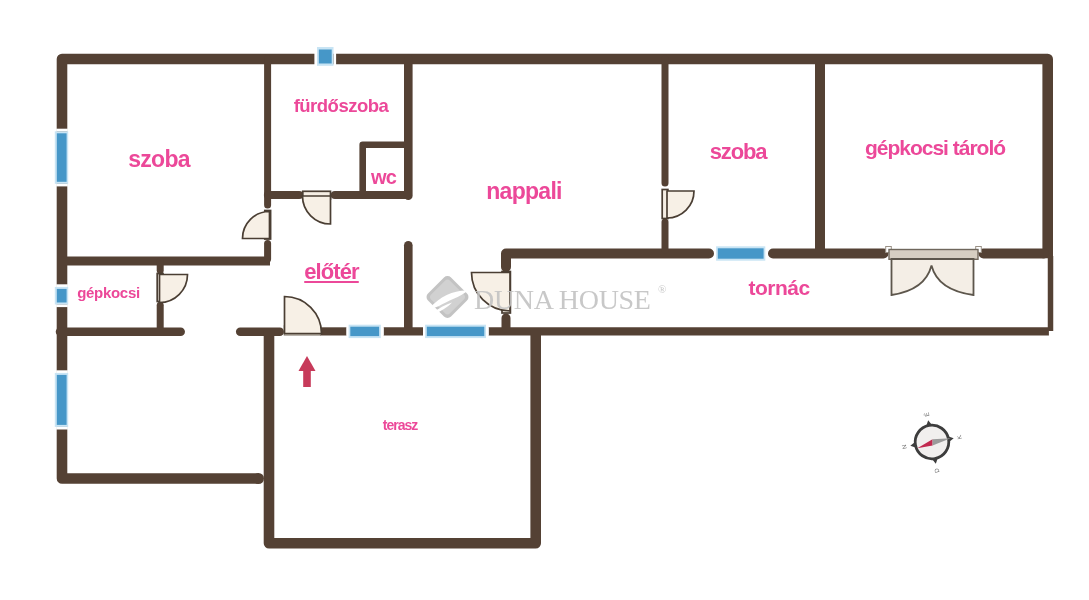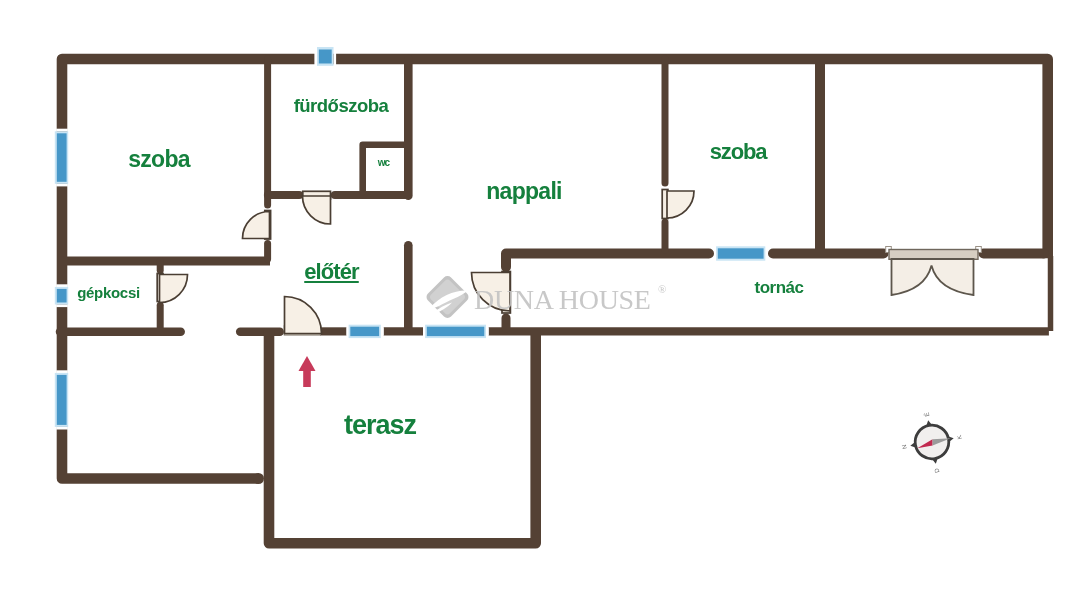--- a/index.html
+++ b/index.html
@@ -1,19 +1,19 @@
 <!DOCTYPE html>
 <html><head>
 <meta charset="utf-8">
 <style>
 html,body{margin:0;padding:0;background:#fff;}
 #stage{position:relative;width:1089px;height:600px;background:#fff;overflow:hidden;
 font-family:"Liberation Sans",sans-serif;}
 svg{position:absolute;left:0;top:0;}
-.lbl{position:absolute;color:#15803d;font-weight:bold;white-space:nowrap;
+.lbl{position:absolute;color:#ec4899;font-weight:bold;white-space:nowrap;
 font-family:"Liberation Sans",sans-serif;transform:translate(-50%,-50%);}
 </style>
 </head>
 <body>
 <div id="stage">
 <svg width="1089" height="600" viewBox="0 0 1089 600">
 <g stroke="#544134" fill="none" stroke-linejoin="round">
 
   <path d="M258.5,478.5 H62 V59 H1047.7 V258.3" stroke-width="10.6"></path>
   <circle cx="258.5" cy="478.5" r="5.5" fill="#544134" stroke="none"></circle>
@@ -154,20 +154,21 @@
   </g>
   <path d="M429.5,308.5 C440,295.5 456,289.5 468,290.5 C460.5,297 447,301 439,306 C433.5,308.5 430.5,308.7 429.5,308.5 Z" fill="#ffffff"></path>
   <path d="M433.5,312.5 C439,308 446,304.5 452,302.5 C447,308 440,311.5 435.5,313.5 Z" fill="#ffffff"></path>
   <text x="474" y="308.5" font-family="Liberation Serif,serif" font-size="28" fill="#c3c3c3" letter-spacing="-0.3">DUNA HOUSE</text>
   <text x="658" y="293" font-family="Liberation Serif,serif" font-size="11" fill="#c2c2c2">®</text>
 </g>
 </svg>
 
 <div class="lbl" style="left:159px;top:158.5px;font-size:23px;letter-spacing:-0.7px;">szoba</div>
 <div class="lbl" style="left:341px;top:106px;font-size:18.5px;letter-spacing:-0.5px;">fürdőszoba</div>
-<div class="lbl" style="left:383.5px;top:162px;font-size:10px;letter-spacing:-0.8px;">wc</div>
+<div class="lbl" style="left:383.5px;top:177px;font-size:20px;letter-spacing:-0.8px;">wc</div>
 <div class="lbl" style="left:524px;top:156px;font-size:23px;letter-spacing:-0.7px;margin-top:35px;">nappali</div>
 <div class="lbl" style="left:738px;top:151.5px;font-size:22px;letter-spacing:-1.2px;">szoba</div>
-<div class="lbl" style="left:779px;top:288px;font-size:17px;letter-spacing:-0.5px;">tornác</div>
+<div class="lbl" style="left:935px;top:147.5px;font-size:21px;letter-spacing:-1px;">gépkocsi tároló</div>
+<div class="lbl" style="left:779px;top:288px;font-size:21px;letter-spacing:-0.5px;">tornác</div>
 <div class="lbl" style="left:331.5px;top:272px;font-size:22px;letter-spacing:-0.9px;text-decoration:underline;">előtér</div>
 <div class="lbl" style="left:108.5px;top:292px;font-size:15px;letter-spacing:-0.3px;">gépkocsi</div>
-<div class="lbl" style="left:380px;top:424.5px;font-size:27px;letter-spacing:-1px;">terasz</div>
+<div class="lbl" style="left:400px;top:424.5px;font-size:14px;letter-spacing:-1px;">terasz</div>
 </div>
 
 </body></html>

